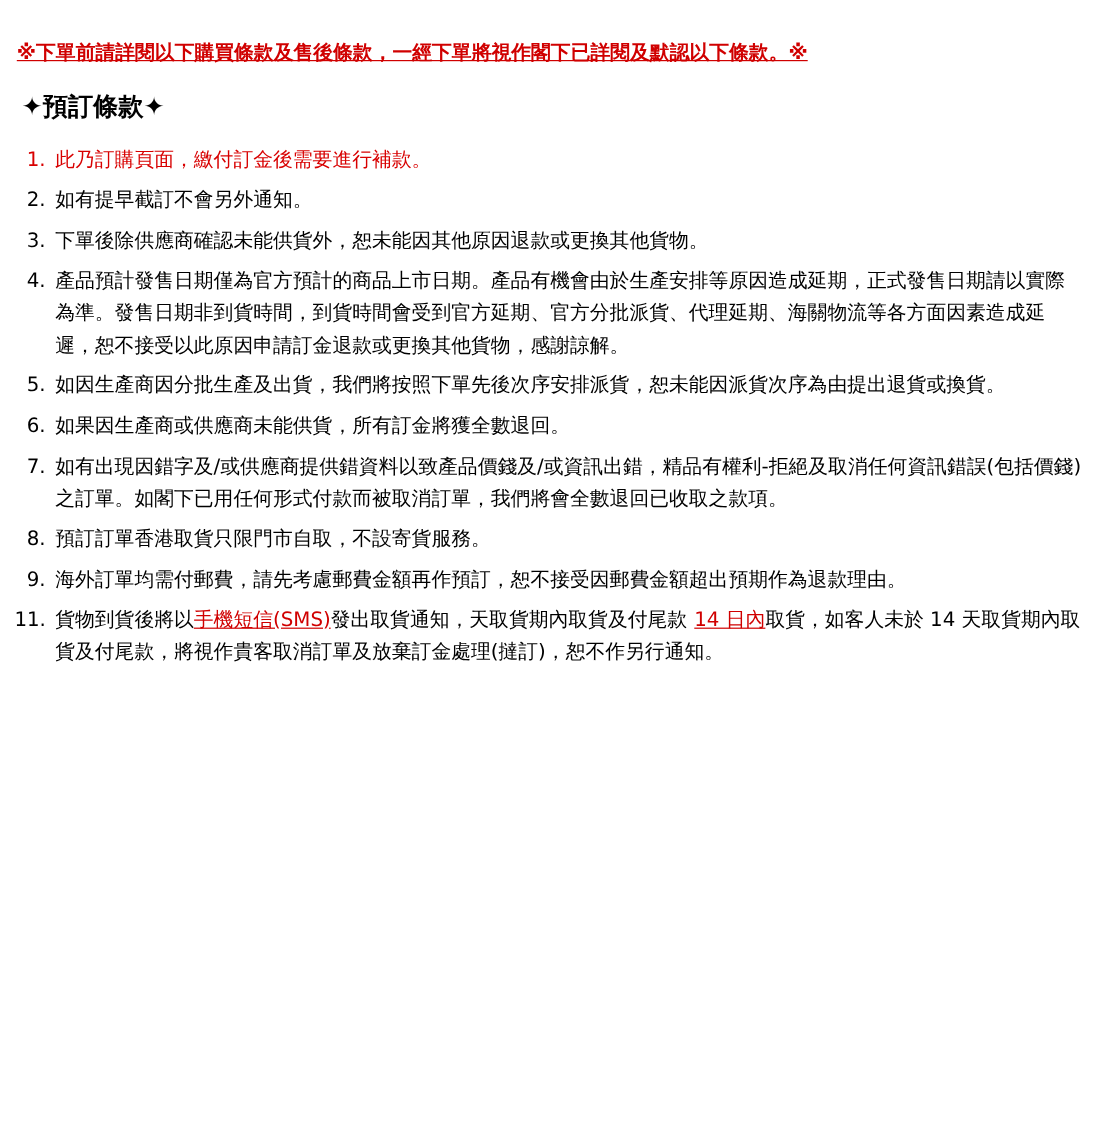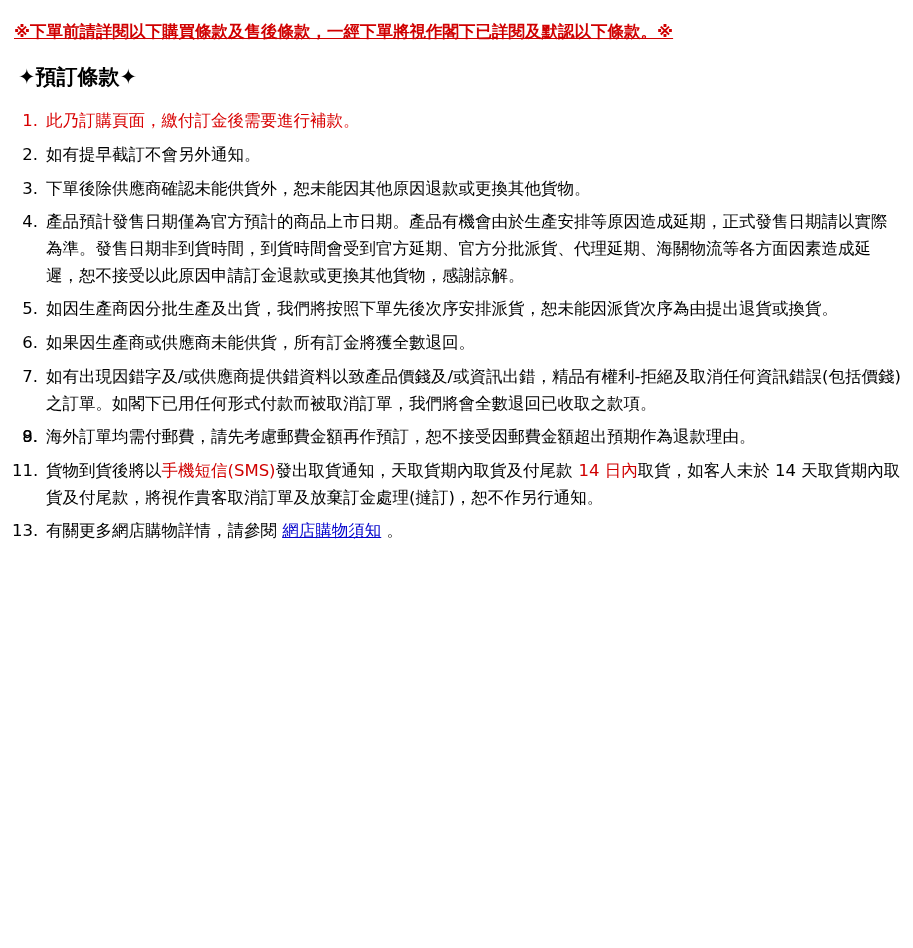--- a/index.html
+++ b/index.html
@@ -10,21 +10,21 @@
   body {
     width: 913px;
     min-height: 948px;
     font-family: "DejaVu Sans", "Liberation Sans", sans-serif;
     color: #000000;
     -webkit-font-smoothing: antialiased;
   }
   .page {
     width: 913px;
     box-sizing: border-box;
-    padding: 14px 12px 4px 12px;
+    padding: 26px 12px 4px 12px;
   }
   .banner {
     color: #d00000;
     font-weight: bold;
     font-size: 16.5px;
     text-decoration: underline;
     letter-spacing: 0px;
     line-height: 1.5;
     margin: 6px 0 18px 2px;
     white-space: nowrap;
@@ -58,20 +58,21 @@
     box-sizing: border-box;
   }
   li.red, li.red .num {
     color: #d80000;
   }
   .u {
     text-decoration: underline;
   }
   .red-u {
     color: #d00000;
+    text-decoration: underline;
   }
   .link {
     color: #0000cc;
     text-decoration: underline;
     cursor: pointer;
   }
   .spacer-wide {
     display: inline-block;
     width: 6px;
   }
@@ -109,31 +110,28 @@
 
     <li>
       <span class="num">6.</span><span>如果因生產商或供應商未能供貨，所有訂金將獲全數退回。</span>
     </li>
 
     <li>
       <span class="num">7.</span><span>如有出現因錯字及/或供應商提供錯資料以致產品價錢及/或資訊出錯，精品有權利-拒絕及取消任何資訊錯誤(包括價錢) 之訂單。如閣下已用任何形式付款而被取消訂單，我們將會全數退回已收取之款項。</span>
     </li>
 
     <li>
-      <span class="num">8.</span>
+      <span class="num">8.</span><span>預訂訂單香港取貨只限門市自取，不設寄貨服務。</span>
     </li>
 
     <li>
       <span class="num">9.</span><span>海外訂單均需付郵費，請先考慮郵費金額再作預訂，恕不接受因郵費金額超出預期作為退款理由。</span>
     </li>
 
 
     <li>
       <span class="num">11.</span><span>貨物到貨後將以</span><span class="red-u">手機短信(SMS)</span><span>發出取貨通知，天取貨期內取貨及付尾款</span><span class="spacer-wide"></span><span class="red-u">14 日內</span><span>取貨，如客人未於 14 天取貨期內取貨及付尾款，將視作貴客取消訂單及放棄訂金處理(撻訂)，恕不作另行通知。</span>
     </li>
 
 
-    <li>
-      <span class="num">13.</span><span>有關更多網店購物詳情，請參閱 </span><span class="link">網店購物須知</span><span> 。</span>
-    </li>
 
   </ol>
 </div>
 
 </body></html>

